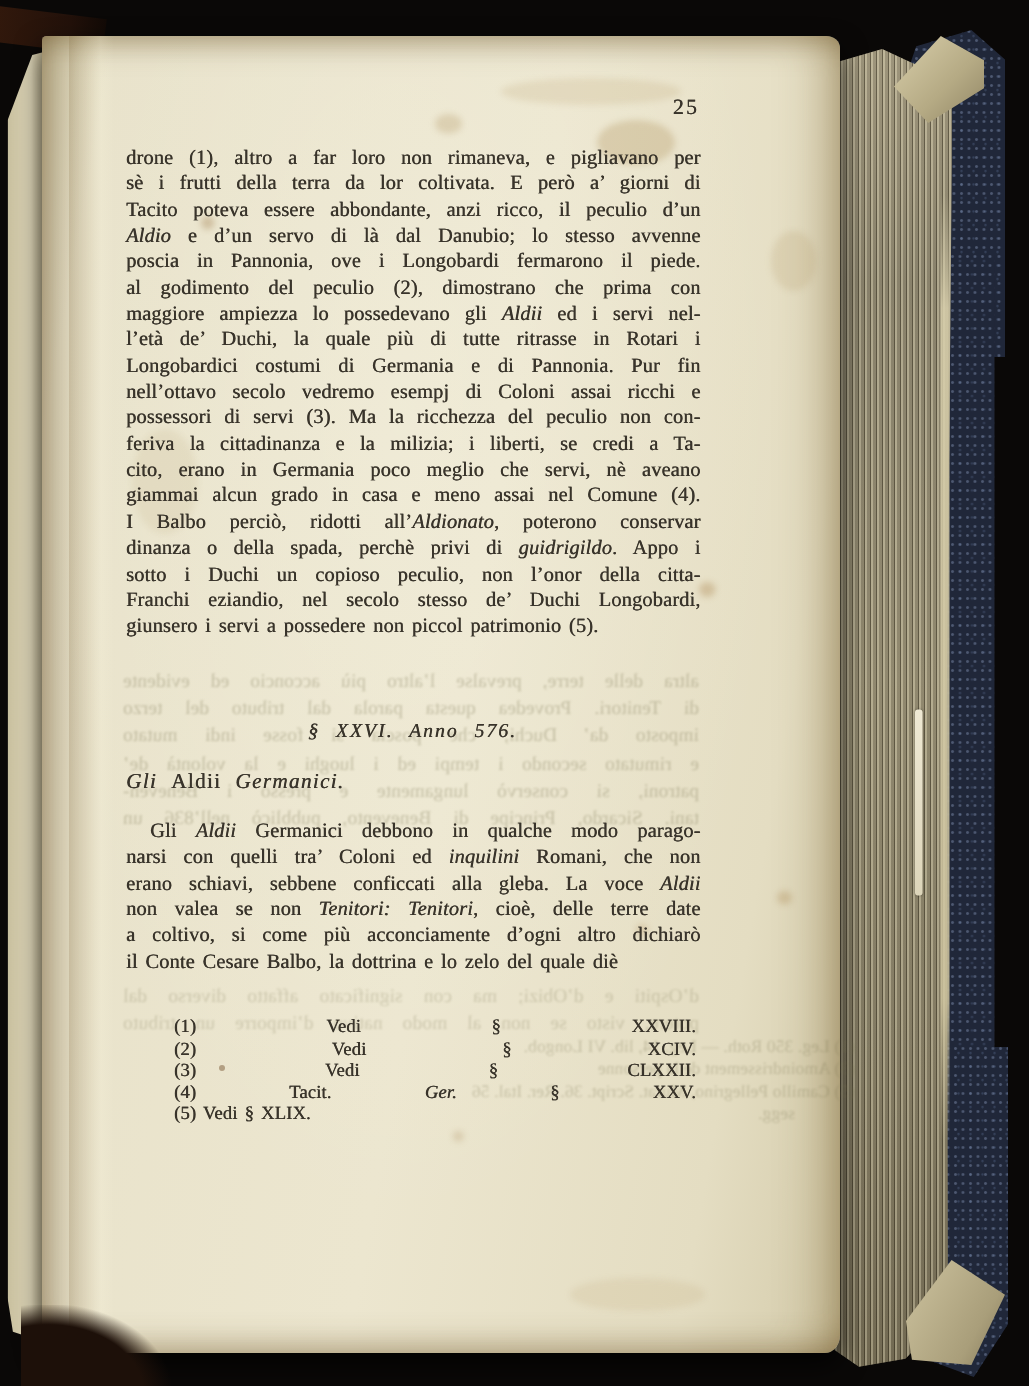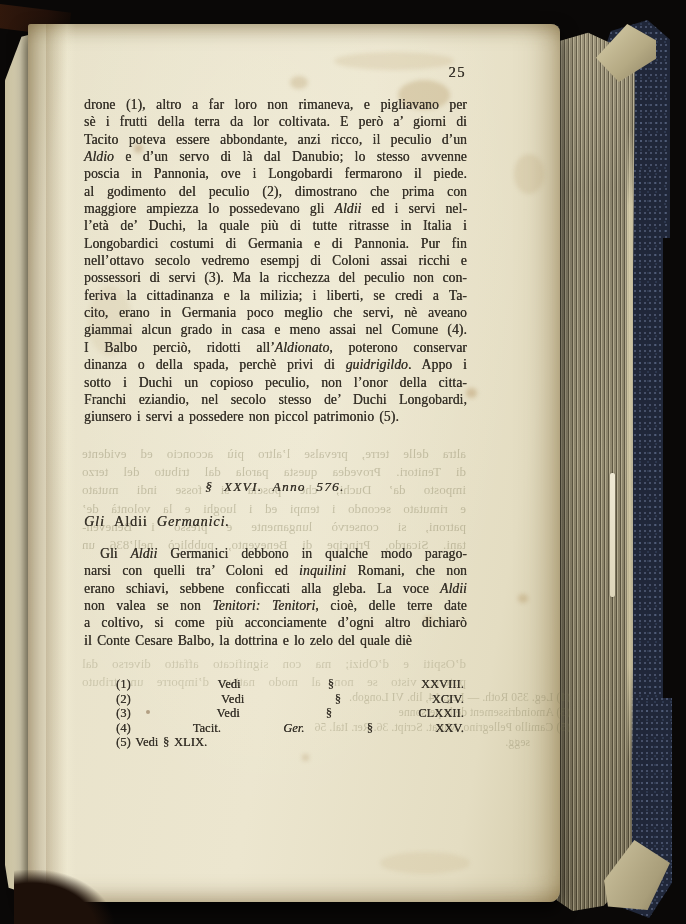--- a/index.html
+++ b/index.html
@@ -181,21 +181,21 @@
     <div class="abs pagenum solid">25</div>
 
     <div class="abs para p1 solid">
         <div class="ln"><span>drone (1), altro a far loro non rimaneva, e pigliavano per</span></div>
         <div class="ln"><span>sè i frutti della terra da lor coltivata. E però a’ giorni di</span></div>
         <div class="ln"><span>Tacito poteva essere abbondante, anzi ricco, il peculio d’un</span></div>
         <div class="ln"><span class="it">Aldio</span><span> e d’un servo di là dal Danubio; lo stesso avvenne</span></div>
         <div class="ln"><span>poscia in Pannonia, ove i Longobardi fermarono il piede.</span></div>
         <div class="ln"><span>al godimento del peculio (2), dimostrano che prima con</span></div>
         <div class="ln"><span>maggiore ampiezza lo possedevano gli </span><span class="it">Aldii</span><span> ed i servi nel-</span></div>
-        <div class="ln"><span>l’età de’ Duchi, la quale più di tutte ritrasse in Italia i</span></div>
+        <div class="ln"><span>l’età de’ Duchi, la quale più di tutte ritrasse in Rotari i</span></div>
         <div class="ln"><span>Longobardici costumi di Germania e di Pannonia. Pur fin</span></div>
         <div class="ln"><span>nell’ottavo secolo vedremo esempj di Coloni assai ricchi e</span></div>
         <div class="ln"><span>possessori di servi (3). Ma la ricchezza del peculio non con-</span></div>
         <div class="ln"><span>feriva la cittadinanza e la milizia; i liberti, se credi a Ta-</span></div>
         <div class="ln"><span>cito, erano in Germania poco meglio che servi, nè aveano</span></div>
         <div class="ln"><span>giammai alcun grado in casa e meno assai nel Comune (4).</span></div>
         <div class="ln"><span>I Balbo perciò, ridotti all’</span><span class="it">Aldionato</span><span>, poterono conservar</span></div>
         <div class="ln"><span>dinanza o della spada, perchè privi di </span><span class="it">guidrigildo</span><span>. Appo i</span></div>
         <div class="ln"><span>sotto i Duchi un copioso peculio, non l’onor della citta-</span></div>
         <div class="ln"><span>Franchi eziandio, nel secolo stesso de’ Duchi Longobardi,</span></div>

